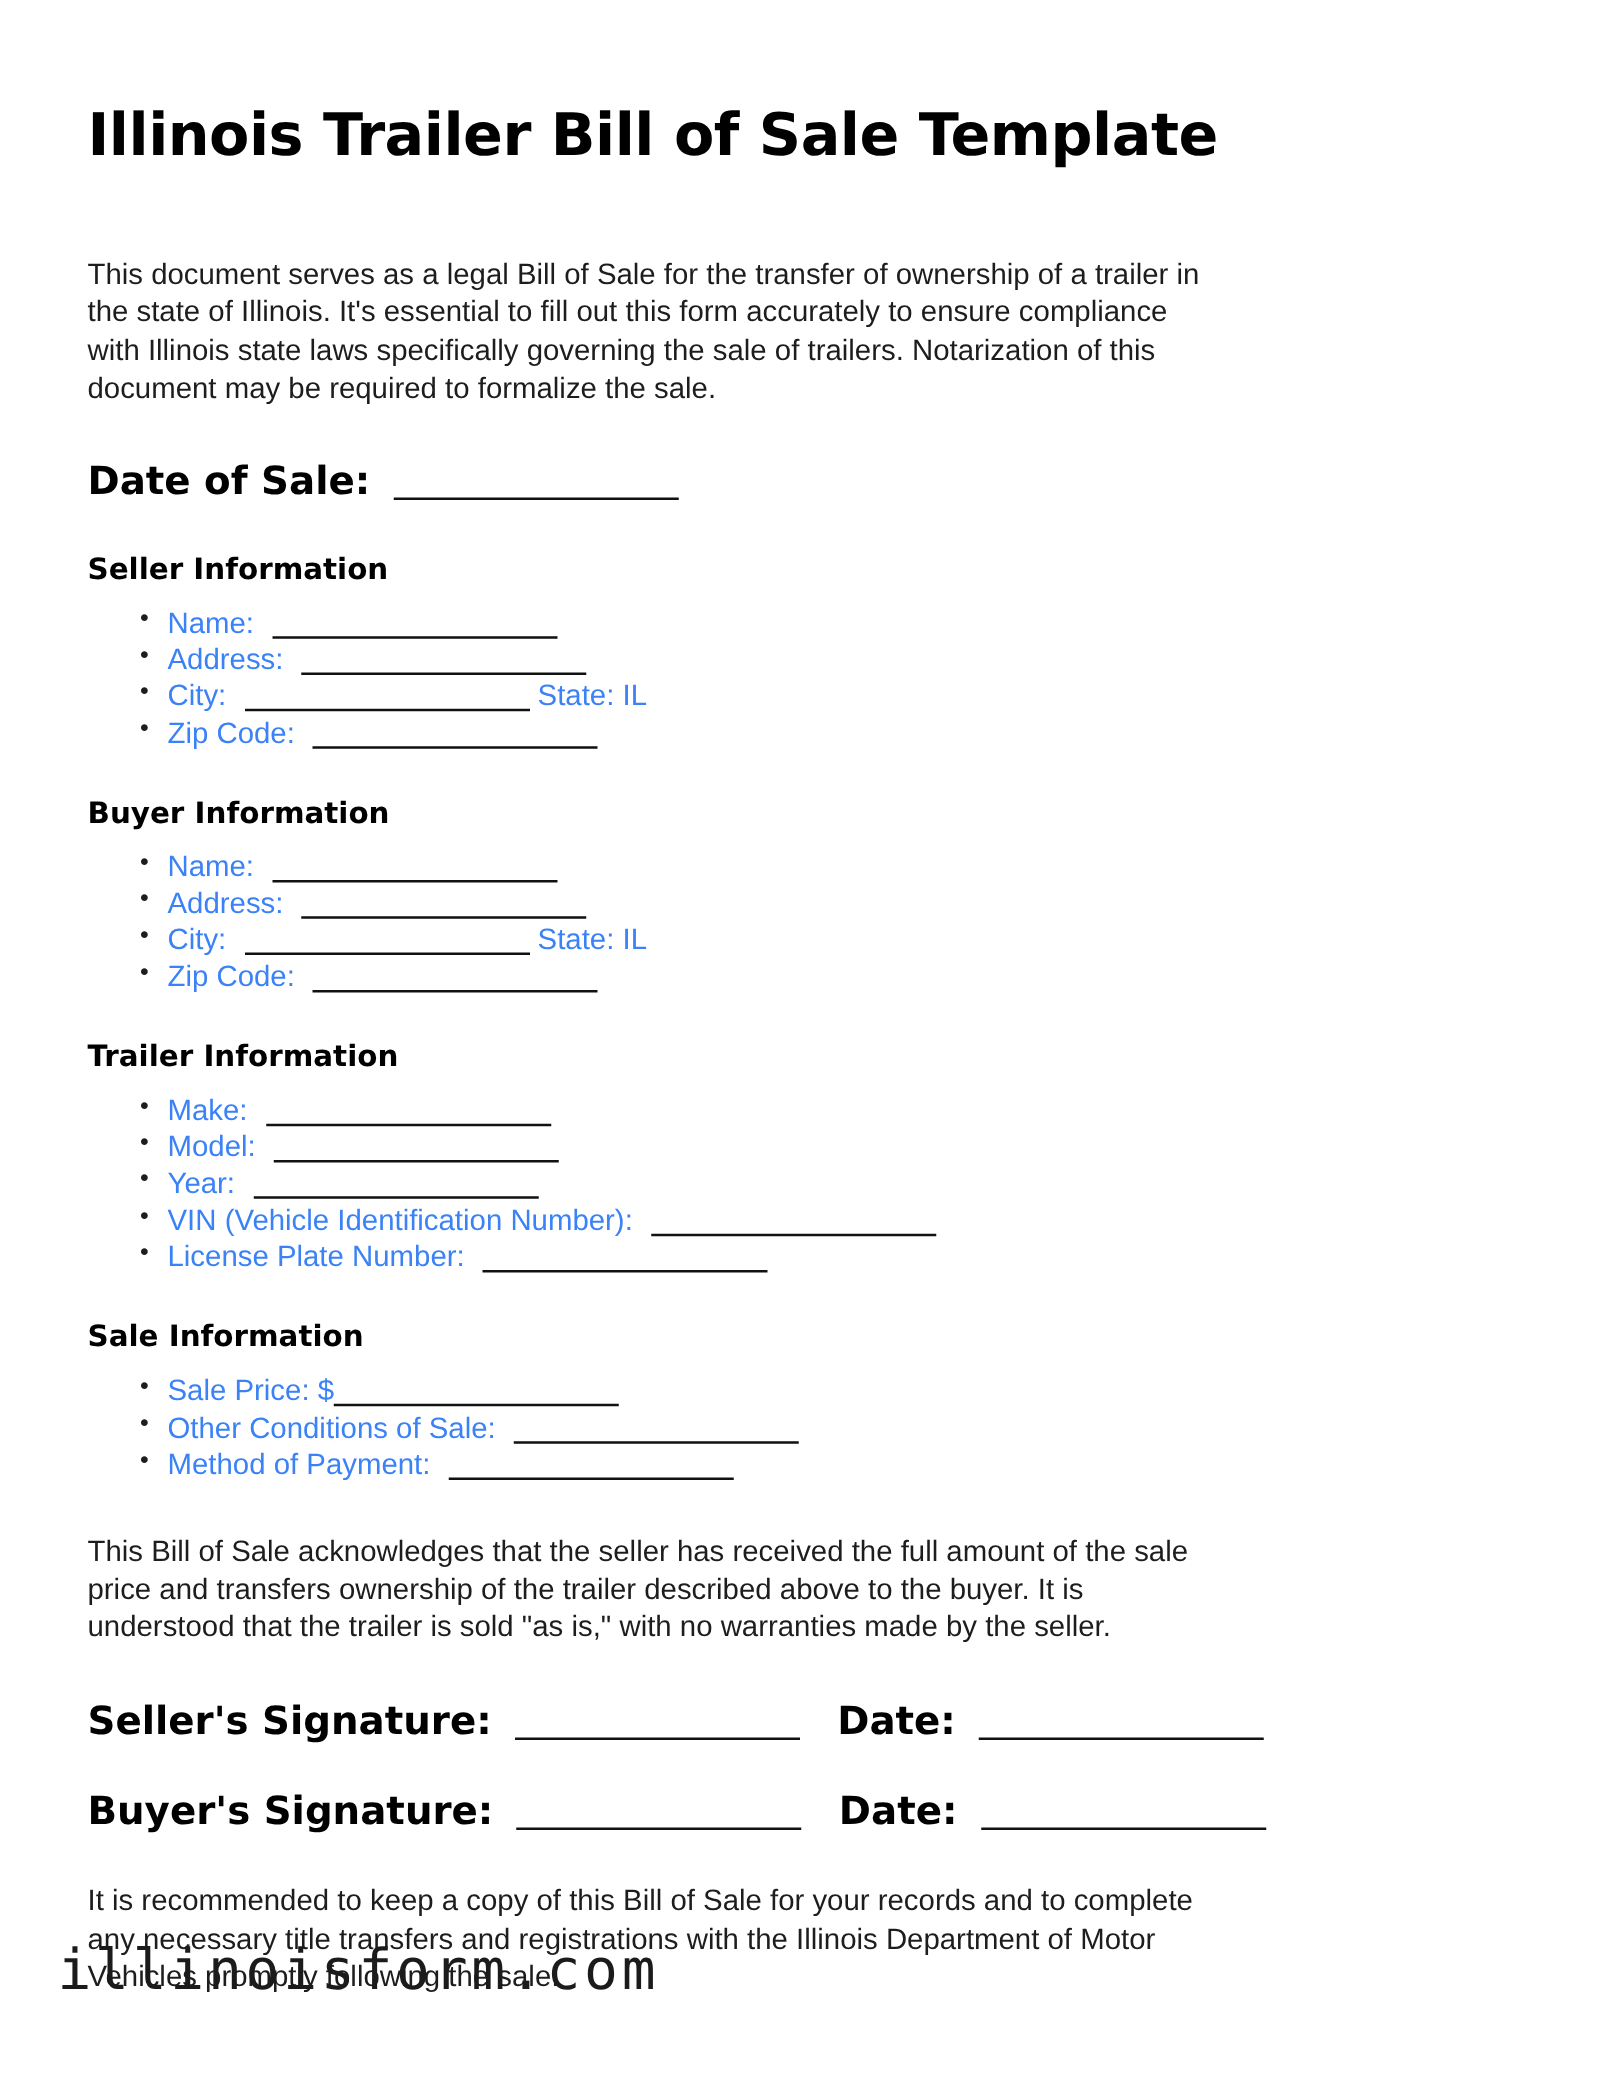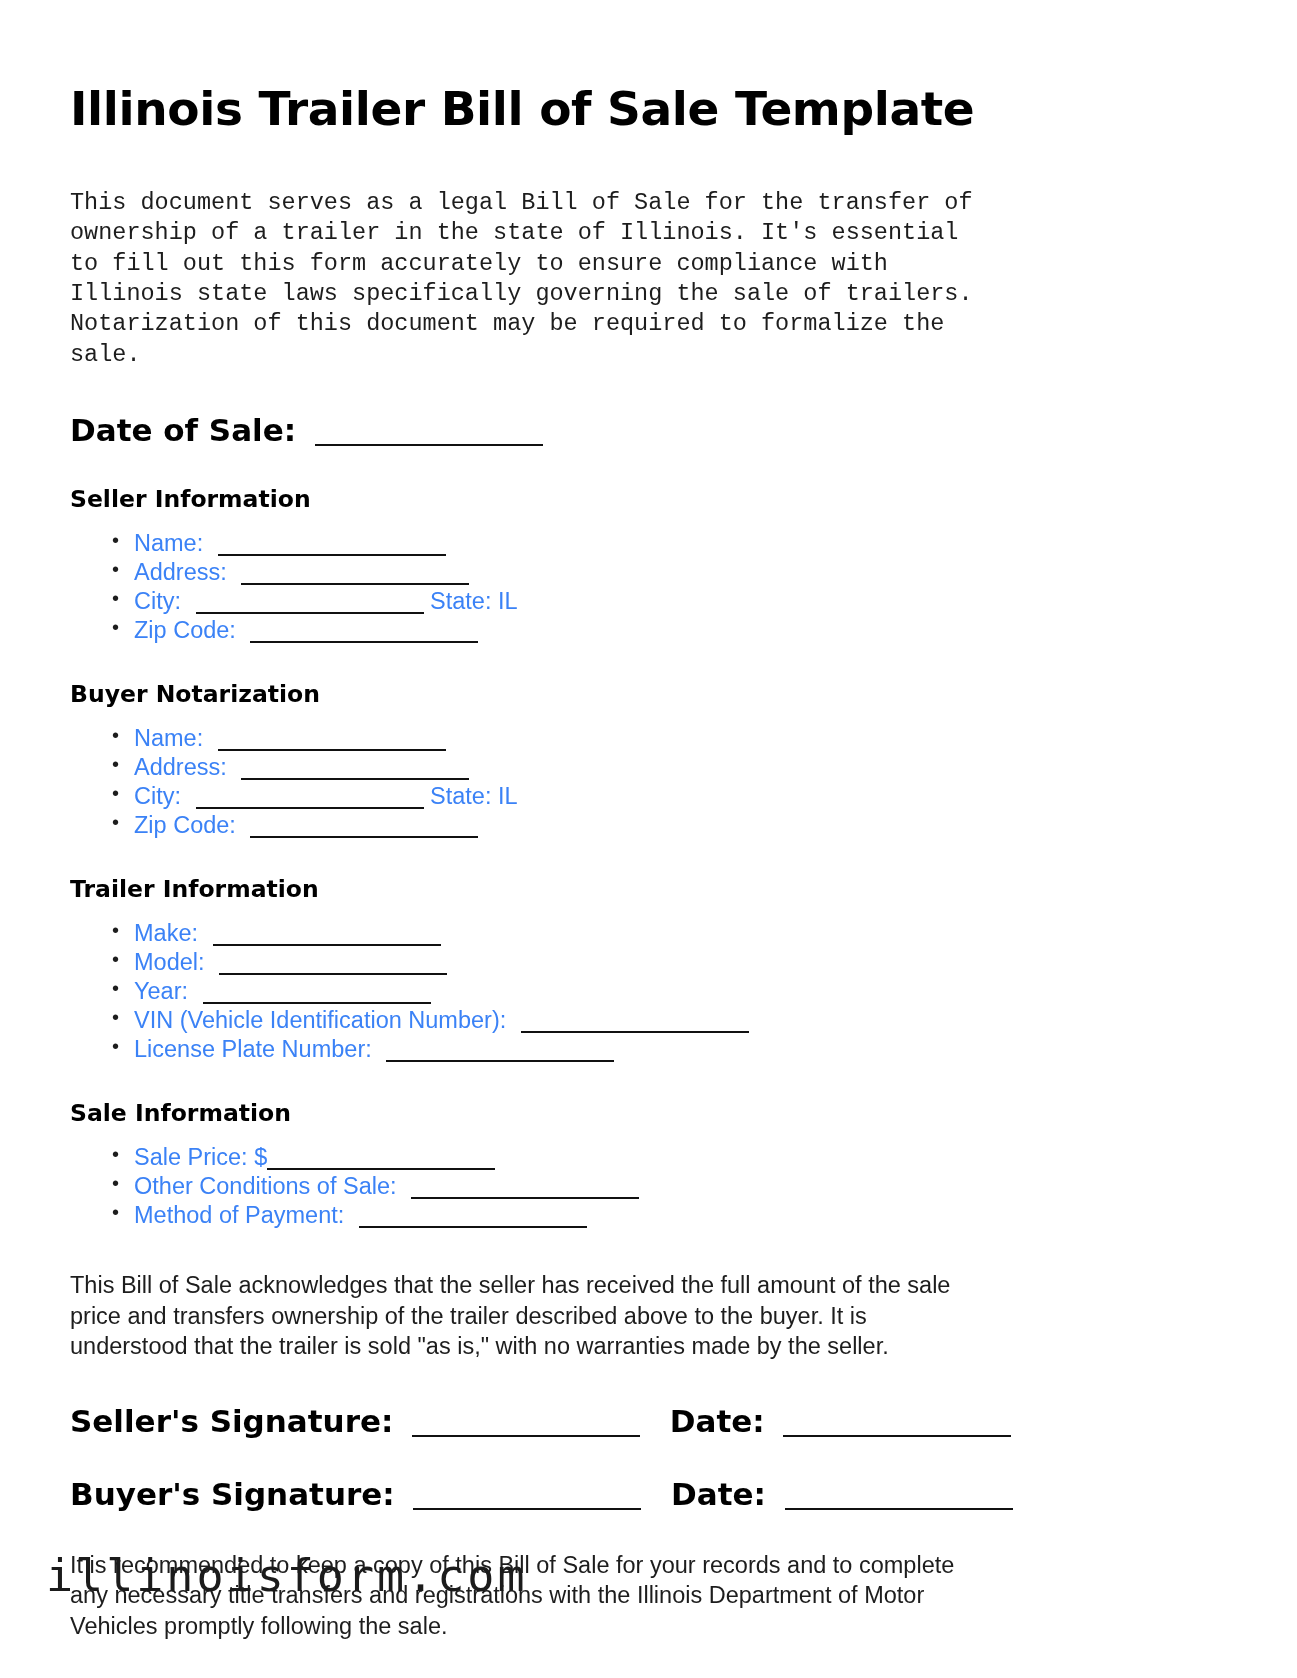--- a/index.html
+++ b/index.html
@@ -41,21 +41,21 @@
 
   
   .para {
     font-family: "Liberation Sans", sans-serif;
     font-size: 23.5px;
     line-height: 1.29;
     color: #1d1d1d;
     margin: 0;
     max-width: 1085px;
   }
-  .para-intro { margin-top: 52px; font-family: Liberation Mono, monospace; }
+  .para-intro { margin-top: 68px; }
   .para-ack   { margin-top: 40px; }
   .para-final { margin-top: 36px; }
 
   
   .field-row {
     font-family: "DejaVu Sans", sans-serif;
     font-weight: bold;
     font-size: 31px;
     line-height: 1.3;
     color: #000;
@@ -151,21 +151,21 @@
       <span>City:</span>
       <span class="spacer-sm"></span><span class="blank blank-std"></span>
       <span>State: IL</span>
     </li>
     <li>
       <span>Zip Code:</span>
       <span class="spacer-sm"></span><span class="blank blank-std"></span>
     </li>
   </ul>
 
-  <div class="section-heading">Buyer Notarization</div>
+  <div class="section-heading">Buyer Information</div>
   <ul class="field-list">
     <li>
       <span>Name:</span>
       <span class="spacer-sm"></span><span class="blank blank-std"></span>
     </li>
     <li>
       <span>Address:</span>
       <span class="spacer-sm"></span><span class="blank blank-std"></span>
     </li>
     <li>

